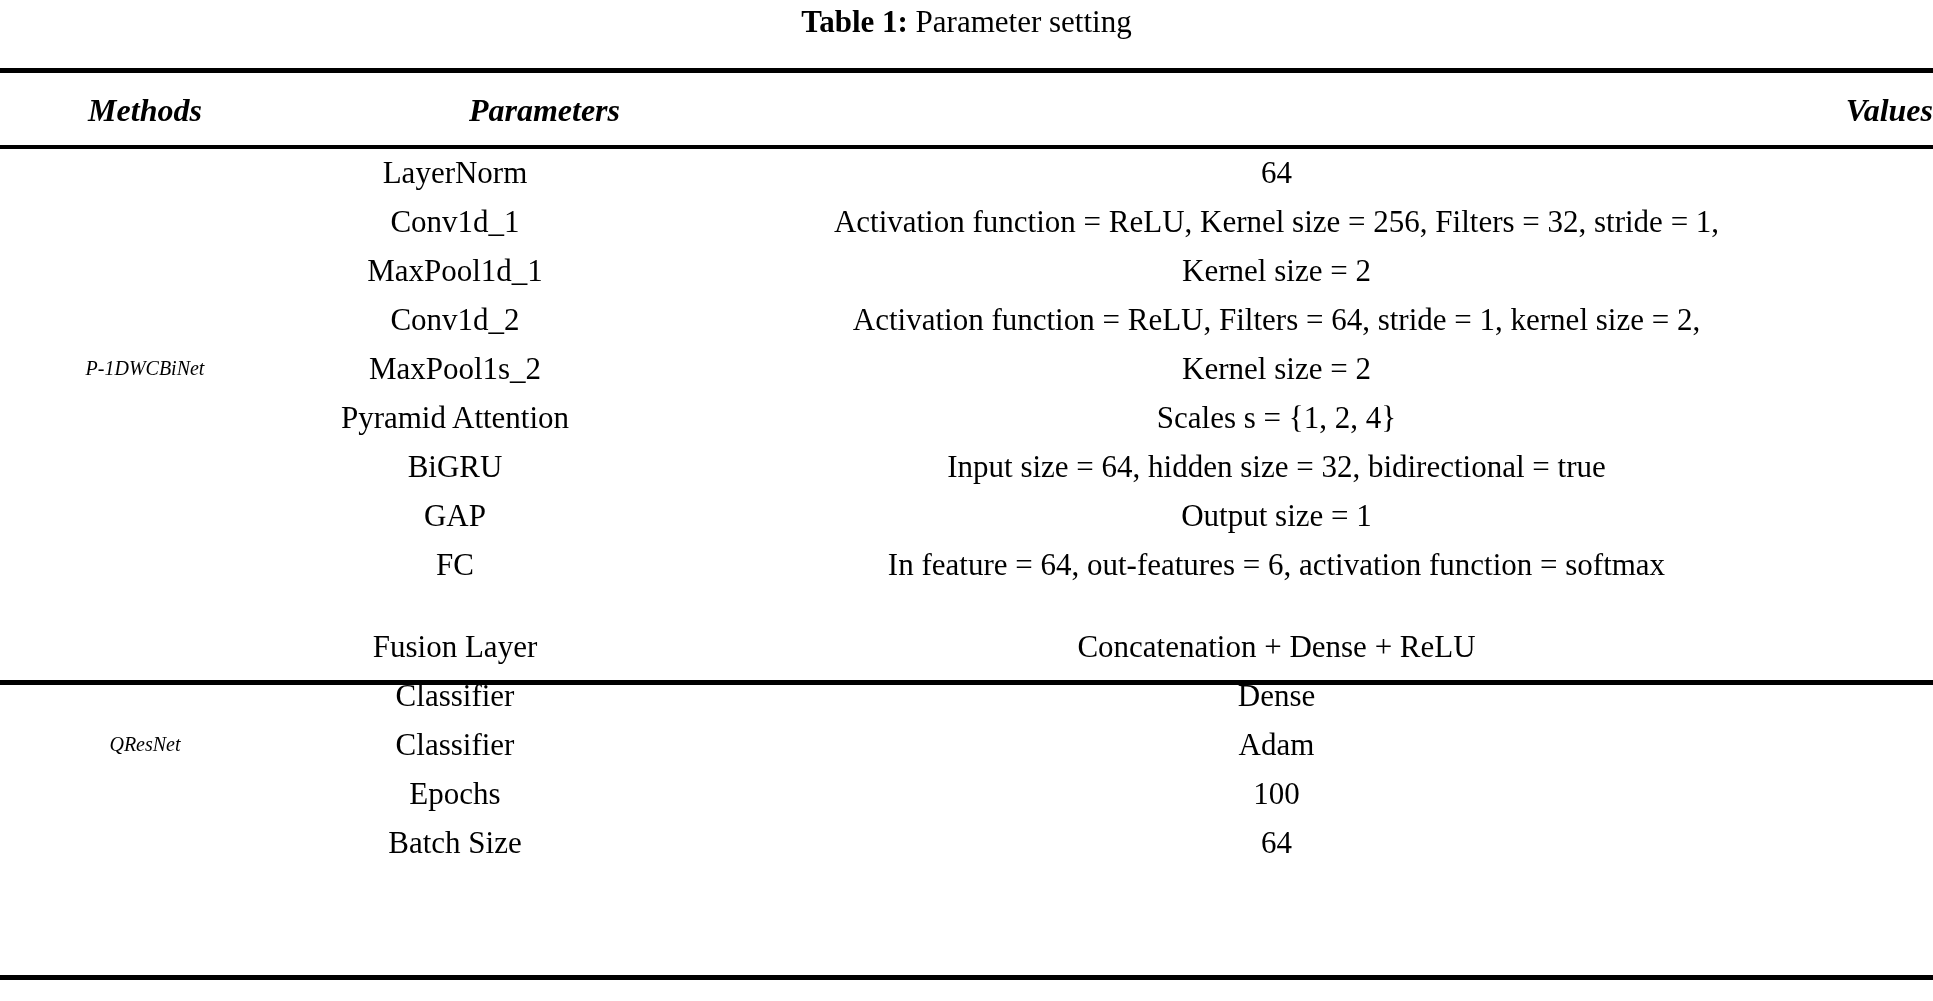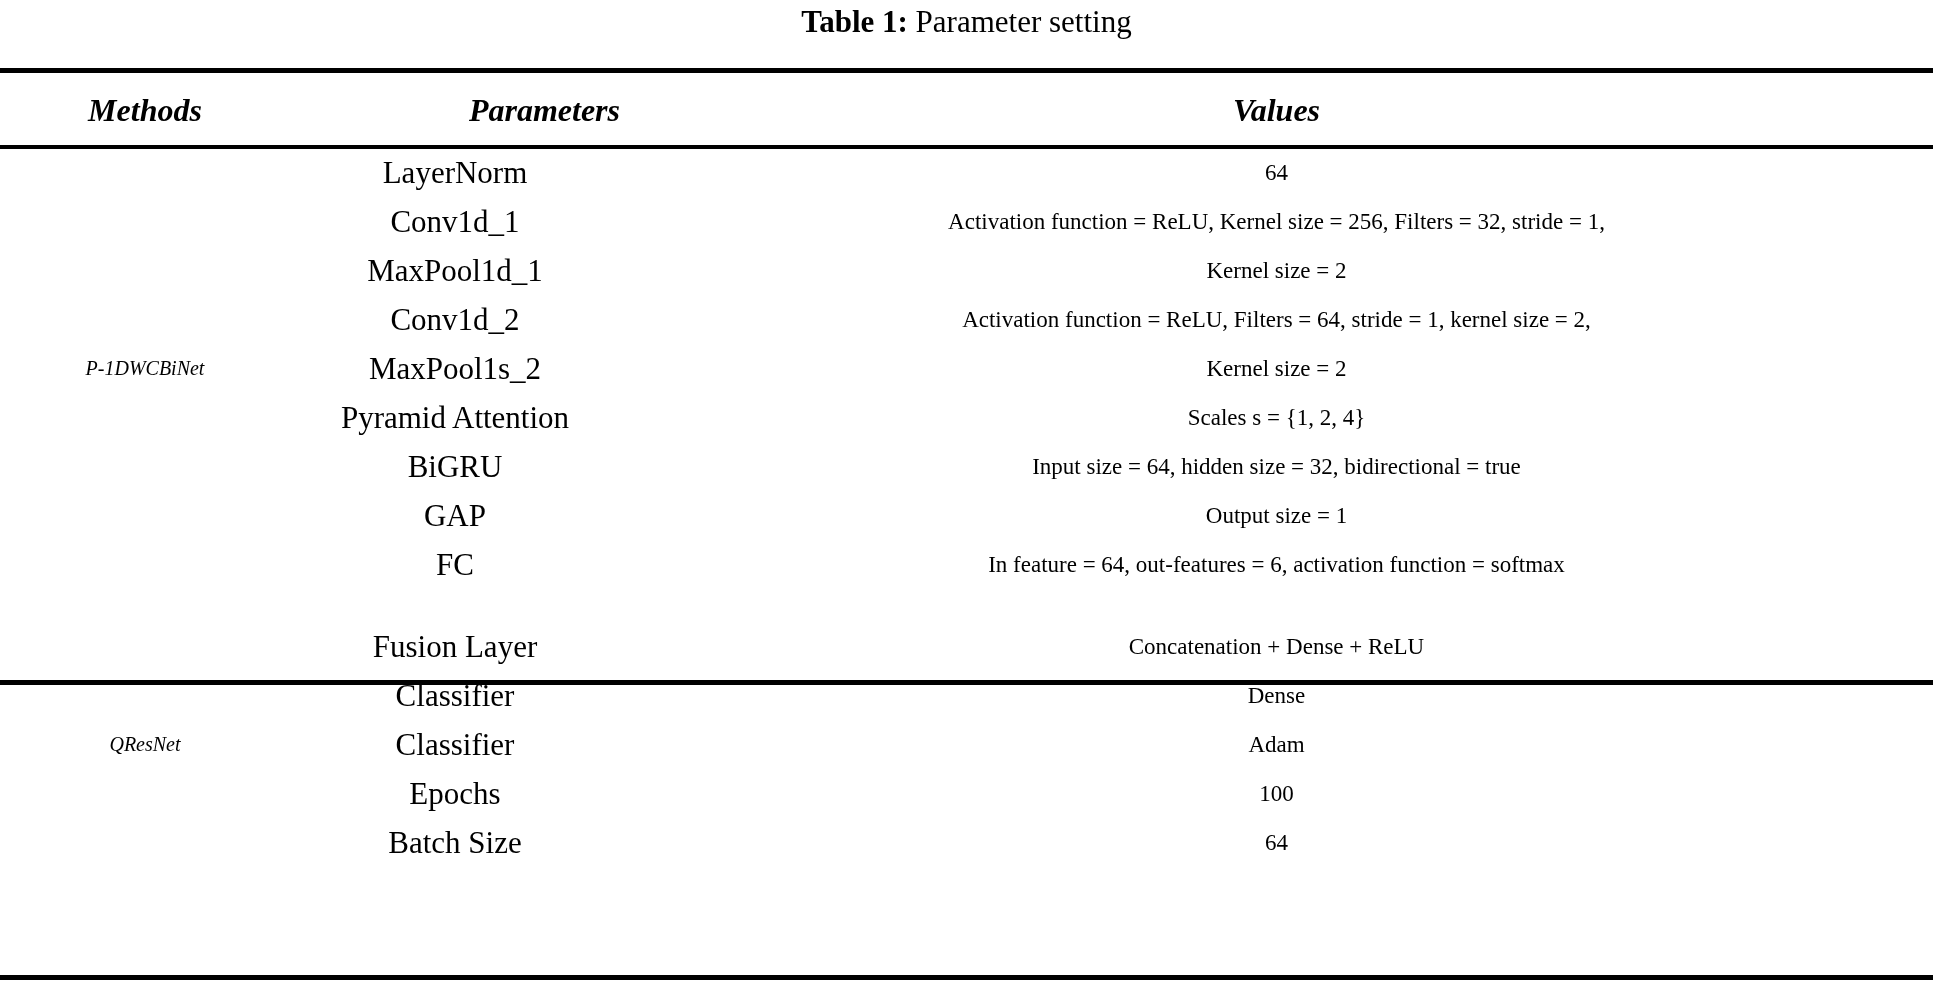--- a/index.html
+++ b/index.html
@@ -76,37 +76,37 @@
   .hdr-row { height: 74px; }
   .hdr-cell {
     font-weight: bold;
     font-style: italic;
     font-size: 32px;
     text-align: center;
     white-space: nowrap;
   }
   .hdr-methods { text-align: center; }
   .hdr-params  { text-align: right; }
-  .hdr-values  { text-align: center; }
+  .hdr-values  { text-align: right; }
 
   
   .data-row { height: 49px; }
   .cell-method {
     font-style: italic;
     font-size: 20px;
     text-align: center;
     white-space: nowrap;
   }
   .cell-param {
     font-size: 31px;
     text-align: center;
     white-space: nowrap;
   }
   .cell-value {
-    font-size: 23px;
+    font-size: 31px;
     text-align: center;
     white-space: nowrap;
   }
 
   .spacer-top    { height: 73px; }
   .spacer-hdrgap { height: 1px;  }
   .gap-section   { height: 33px; }
 </style>
 </head>
 <body>

